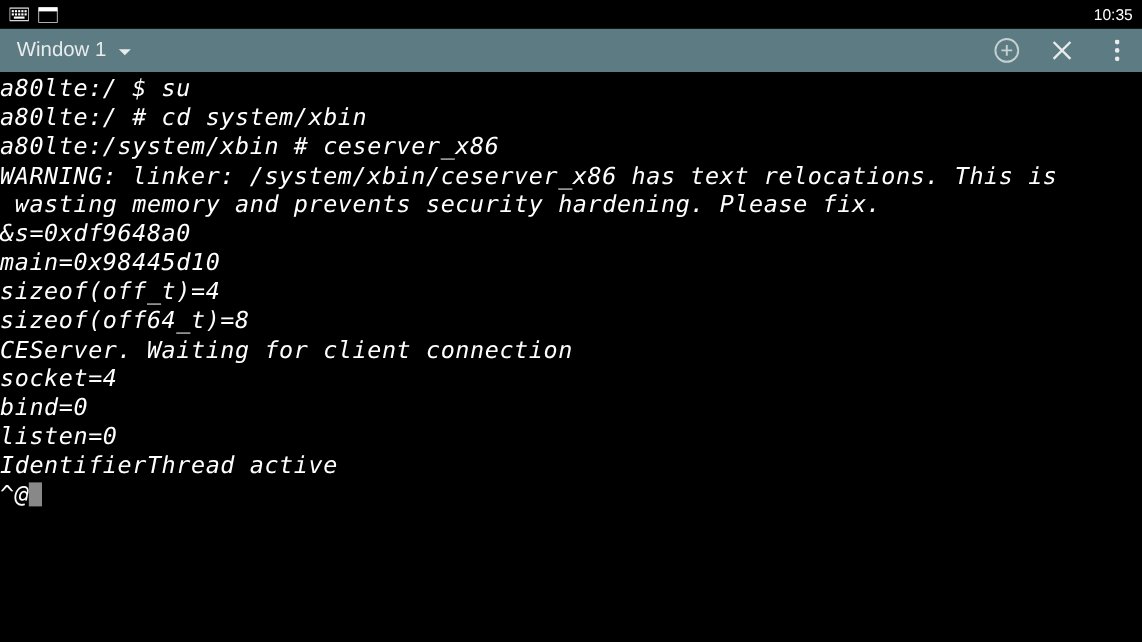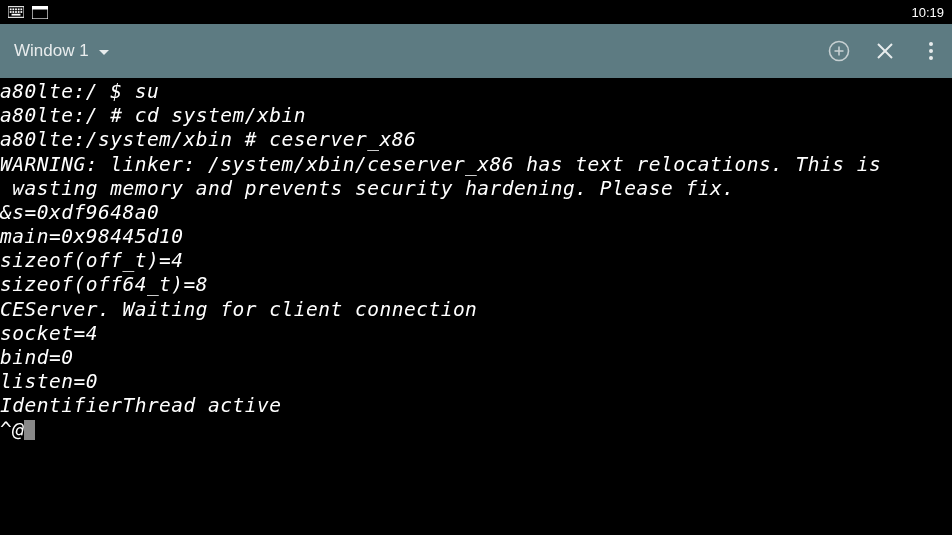--- a/index.html
+++ b/index.html
@@ -23,21 +23,21 @@
   .status-icon {
     width: 16px;
     height: 14px;
     display: inline-flex;
     align-items: center;
     justify-content: center;
   }
   .status-right { font-weight: 500; }
   
   .toolbar {
-    height: 54px;
+    height: 36px;
     background: #5d7b82;
     display: flex;
     align-items: center;
     justify-content: space-between;
     padding: 0 10px 0 14px;
     color: #e8eced;
   }
   .toolbar-left {
     display: flex;
     align-items: center;
@@ -114,21 +114,21 @@
         <rect x="4" y="8" width="10" height="2" fill="#fff"></rect>
       </svg>
     </span>
     <span class="status-icon">
       <svg width="16" height="13" viewBox="0 0 16 13">
         <rect x="0" y="0" width="16" height="13" fill="none" stroke="#fff" stroke-width="1.2"></rect>
         <rect x="0" y="0" width="16" height="3.5" fill="#fff"></rect>
       </svg>
     </span>
   </div>
-  <div class="status-right">10:19</div>
+  <div class="status-right">10:35</div>
 </div>
 
 <div class="toolbar">
   <div class="toolbar-left">
     <span class="window-label">Window 1</span>
     <span class="dropdown-caret"></span>
   </div>
   <div class="toolbar-right">
     <span class="tb-icon">
       <svg width="22" height="22" viewBox="0 0 22 22">

